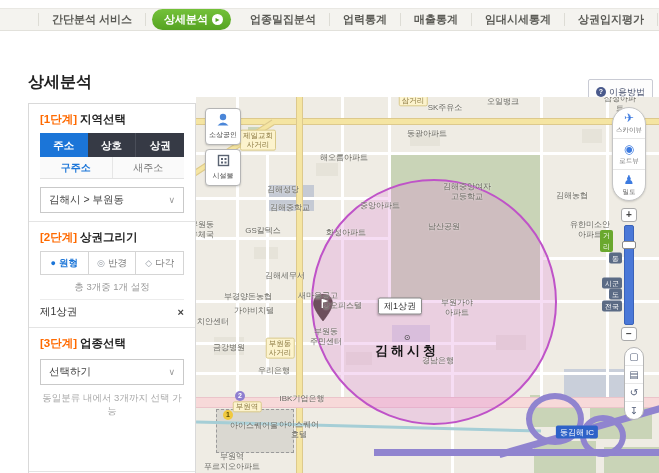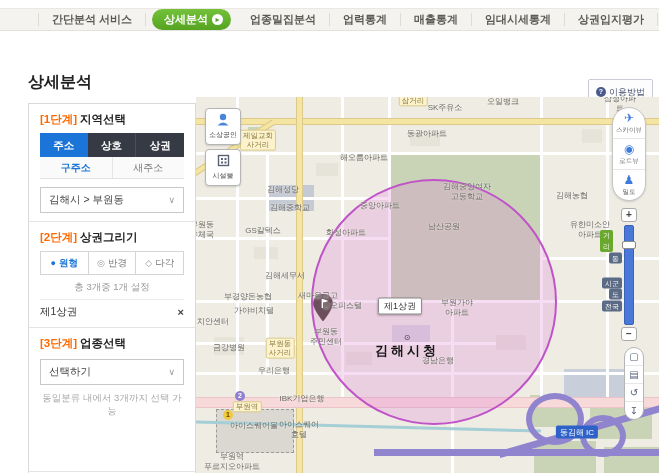--- a/index.html
+++ b/index.html
@@ -288,21 +288,21 @@
     </div>
 
     <div id="map-labels">
         <div class="ml t-ybadge" style="left: 217px; top: 4px;">삼거리</div>
         <div class="ml t-poi" style="left: 249px; top: 11px;">SK주유소</div>
         <div class="ml t-poi" style="left: 307px; top: 5px;">오일뱅크</div>
         <div class="ml t-poi" style="left: 424px; top: 7px;">삼정아파트</div>
         <div class="ml t-ybadge" style="left: 62px; top: 43px;">제일교회
 사거리</div>
         <div class="ml t-poi" style="left: 231px; top: 37px;">동광아파트</div>
-        <div class="ml t-poi" style="left: 168px; top: 61px;">해오름아파트</div>
+        <div class="ml t-poi" style="left: 148px; top: 61px;">해오름아파트</div>
         <div class="ml t-poi" style="left: 434px; top: 49px;">유진테크노빌</div>
         <div class="ml t-poi" style="left: 87px; top: 93px;">김해성당</div>
         <div class="ml t-poi" style="left: 271px; top: 95px;">김해중앙여자
 고등학교</div>
         <div class="ml t-poi" style="left: 94px; top: 111px;">김해중학교</div>
         <div class="ml t-poi" style="left: 184px; top: 109px;">중앙아파트</div>
         <div class="ml t-poi" style="left: 376px; top: 99px;">김해농협</div>
         <div class="ml t-poi" style="left: 394px; top: 133px;">유한미소안
 아파트</div>
         <div class="ml t-poi" style="left: 67px; top: 134px;">GS칼텍스</div>

